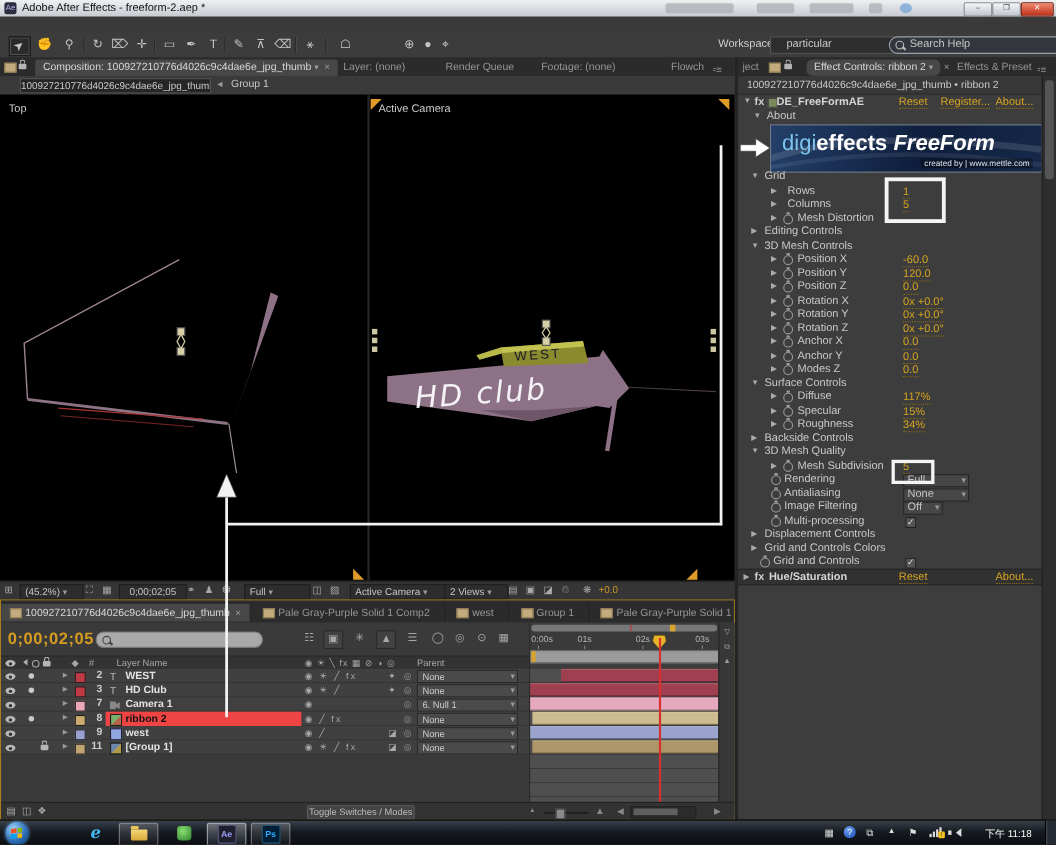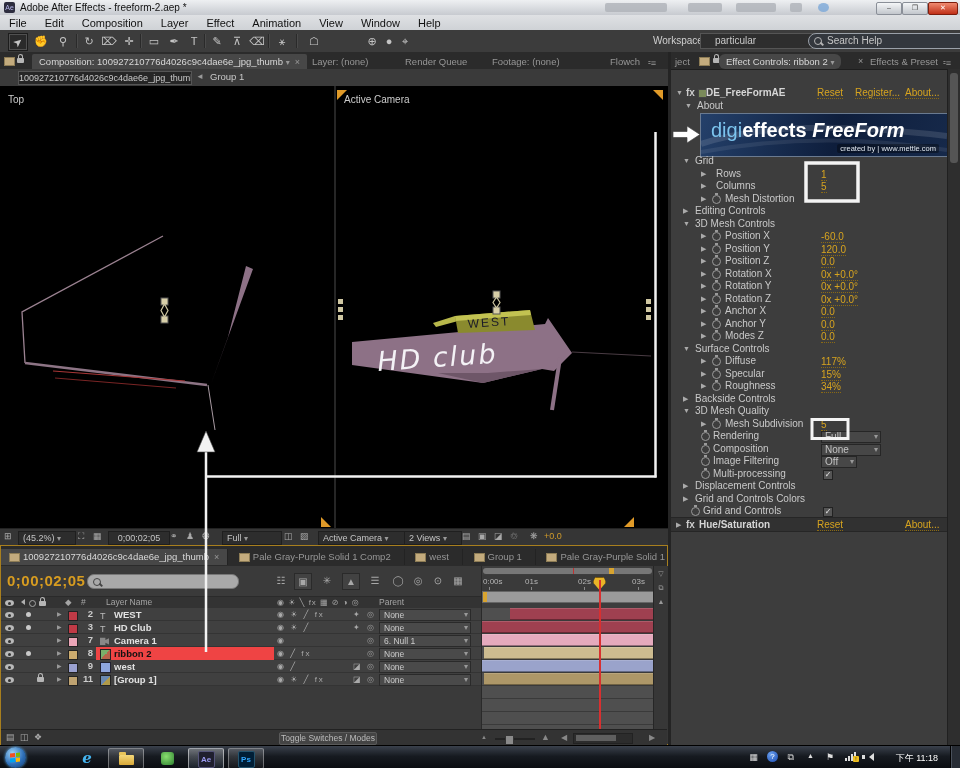--- a/index.html
+++ b/index.html
@@ -228,23 +228,20 @@
     <span class="blur" style="left:605px;width:62px;"></span>
     <span class="blur" style="left:688px;width:34px;"></span>
     <span class="blur" style="left:736px;width:40px;"></span>
     <span class="blur" style="left:790px;width:12px;"></span>
     <span class="blur" style="left:818px;width:11px;border-radius:50%;background:#7aa8d8;"></span>
     <span class="windowbtn" style="left:876px;width:24px;">–</span>
     <span class="windowbtn" style="left:902px;width:24px;">❐</span>
     <span class="windowbtn" id="btn-close" style="left:928px;width:28px;">✕</span>
   </div>
 
-  <div id="menubar">
-    <span>File</span><span>Edit</span><span>Composition</span><span>Layer</span><span>Effect</span><span>Animation</span><span>View</span><span>Window</span><span>Help</span>
-  </div>
 
   <div id="toolbar">
     <span class="ticon pressed" style="left:8px;"><span style="display:inline-block;transform:rotate(-40deg);">➤</span></span>
     <span class="ticon" style="left:32px;">✊</span>
     <span class="ticon" style="left:54px;">⚲</span>
     <span class="tsep" style="left:76px;"></span>
     <span class="ticon" style="left:80px;">↻</span>
     <span class="ticon" style="left:100px;">⌦</span>
     <span class="ticon" style="left:120px;">✛</span>
     <span class="tsep" style="left:140px;"></span>
@@ -347,25 +344,26 @@
       <span class="vico" style="left:530px;">❋</span>
       <span class="vico orange" style="left:544px;">+0.0</span>
     </div>
   </div>
 
   <div id="fx-panel">
     <div class="ptabs">
       <span class="ptab" style="left:0px;padding:0 4px;">ject</span>
       <span style="position:absolute;left:28px;top:5px;" class="beige-ic"></span>
       <span style="position:absolute;left:42px;top:6px;" class="lockico"></span>
-      <span class="ptab active" style="left:48px;border-radius:6px;"><span>Effect Controls: ribbon 2</span> <i class="dar">▾</i></span>
+      <span class="ptab active" style="left:62px;border-radius:6px;"><span>Effect Controls: ribbon 2</span> <i class="dar">▾</i></span>
       <span style="position:absolute;left:182px;top:4px;" class="closex">×</span>
       <span class="ptab" style="left:192px;">Effects &amp; Preset</span>
       <span style="position:absolute;left:272px;top:4px;" class="menu-ic">⹀≡</span>
     </div>
+    <div id="fx-header">100927210776d4026c9c4dae6e_jpg_thumb • ribbon 2</div>
 
     <div class="fx-effbar" style="top:34px;">
       <span class="tri">▼</span>
       <span class="fxbadge">fx</span>
       <span style="position:absolute;left:27px;top:3px;width:7px;height:7px;background:#7a8a5a;border:1px solid #444;"></span>
       <span class="nm">DE_FreeFormAE</span>
       <span class="fx-link" style="left:146px;">Reset</span>
       <span class="fx-link" style="left:184px;">Register...</span>
       <span class="fx-link" style="left:234px;">About...</span>
     </div>
@@ -588,21 +586,21 @@
           <span class="watchic"></span>
           <span class="lbl">Rendering</span>
           <span class="val">Full</span>
           
           
         </div>
 
         <div class="fx-row prop watch noarrow dd">
           
           <span class="watchic"></span>
-          <span class="lbl">Composition</span>
+          <span class="lbl">Antialiasing</span>
           <span class="val">None</span>
           
           
         </div>
 
         <div class="fx-row prop watch noarrow dd small">
           
           <span class="watchic"></span>
           <span class="lbl">Image Filtering</span>
           <span class="val">Off</span>

